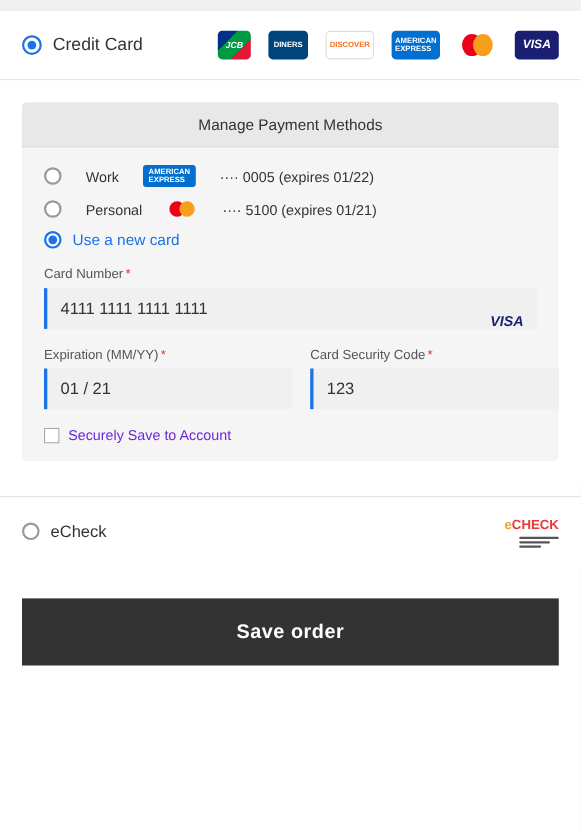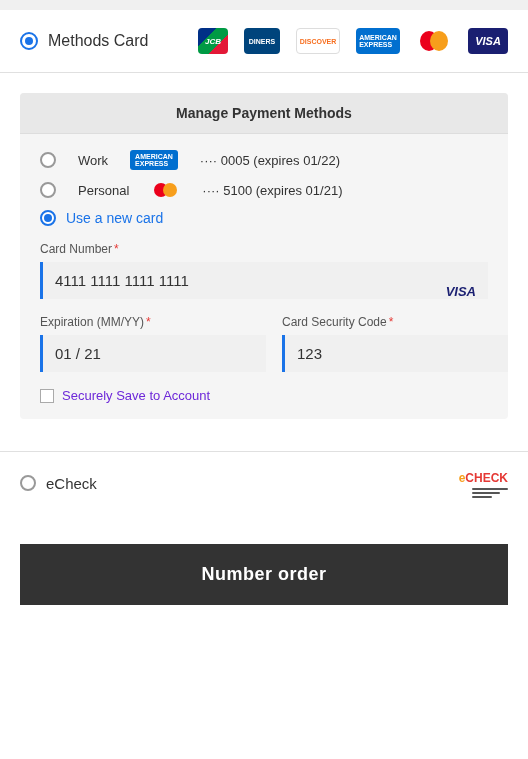--- a/index.html
+++ b/index.html
@@ -130,21 +130,21 @@
     .manage-box {
       background: #f5f5f5;
       border-radius: 4px;
       padding: 0;
       overflow: hidden;
     }
     .manage-header {
       background: #e8e8e8;
       text-align: center;
       padding: 12px;
-      font-weight: bold;
+      font-weight: normal;
       font-size: 14px;
       color: #333;
       border-bottom: 1px solid #ddd;
     }
     .manage-body {
       padding: 16px 20px;
     }
 
     
     .saved-card-option {
@@ -344,21 +344,21 @@
 </head>
 <body>
 
 <div class="page-container">
 
   <div class="credit-card-section">
     <div class="credit-card-left">
       <div class="radio-circle">
         <div class="radio-circle-inner"></div>
       </div>
-      <span class="credit-card-title">Methods Card</span>
+      <span class="credit-card-title">Credit Card</span>
     </div>
     <div class="card-logos">
 
       <div class="card-logo logo-jcb">
         <span style="color:white;font-size:8px;font-weight:bold;font-style:italic;">JCB</span>
       </div>
 
       <div class="card-logo logo-diners">
         <span style="font-size:7px;color:white;">DINERS</span>
       </div>
@@ -463,16 +463,16 @@
       </div>
       <div class="echeck-lines">
         <div class="echeck-line" style="width:36px;"></div>
         <div class="echeck-line" style="width:28px;"></div>
         <div class="echeck-line" style="width:20px;"></div>
       </div>
     </div>
   </div>
 
   <div class="place-order-section">
-    <button class="place-order-btn">Number order</button>
+    <button class="place-order-btn">Save order</button>
   </div>
 
 </div>
 
 </body></html>

